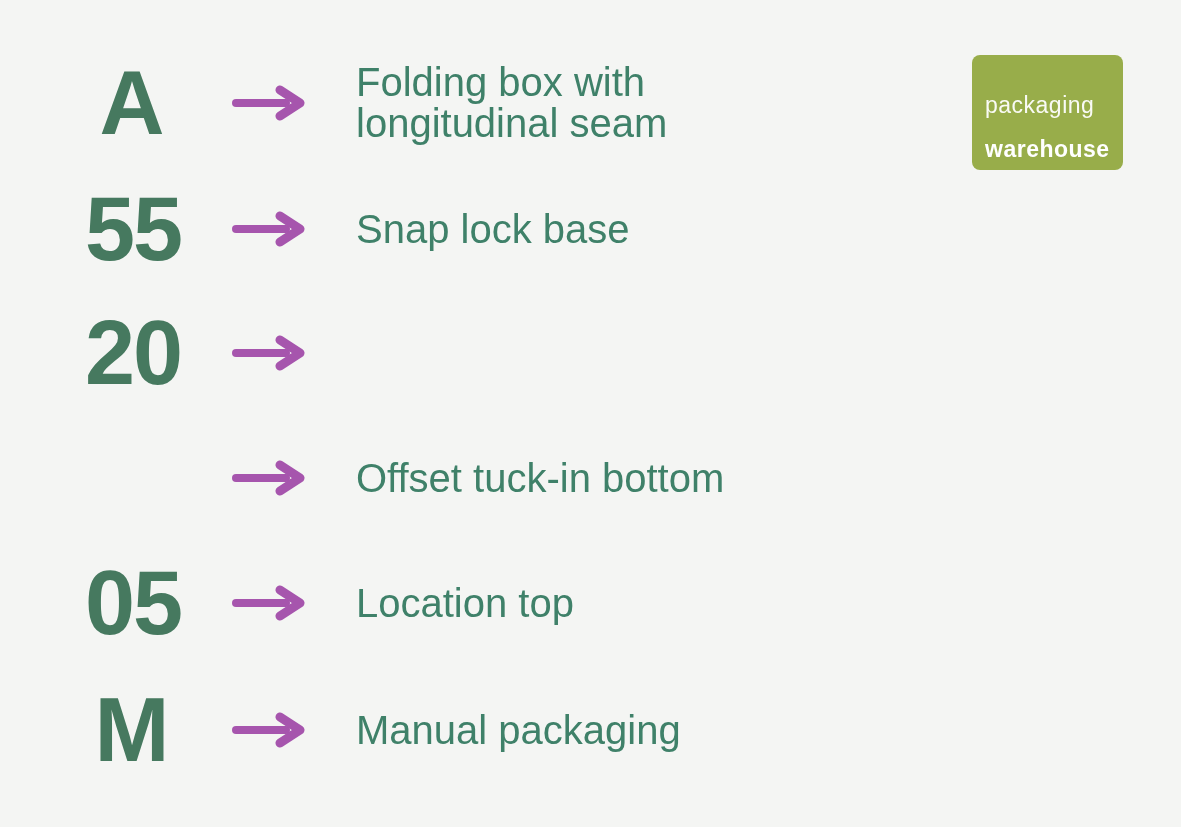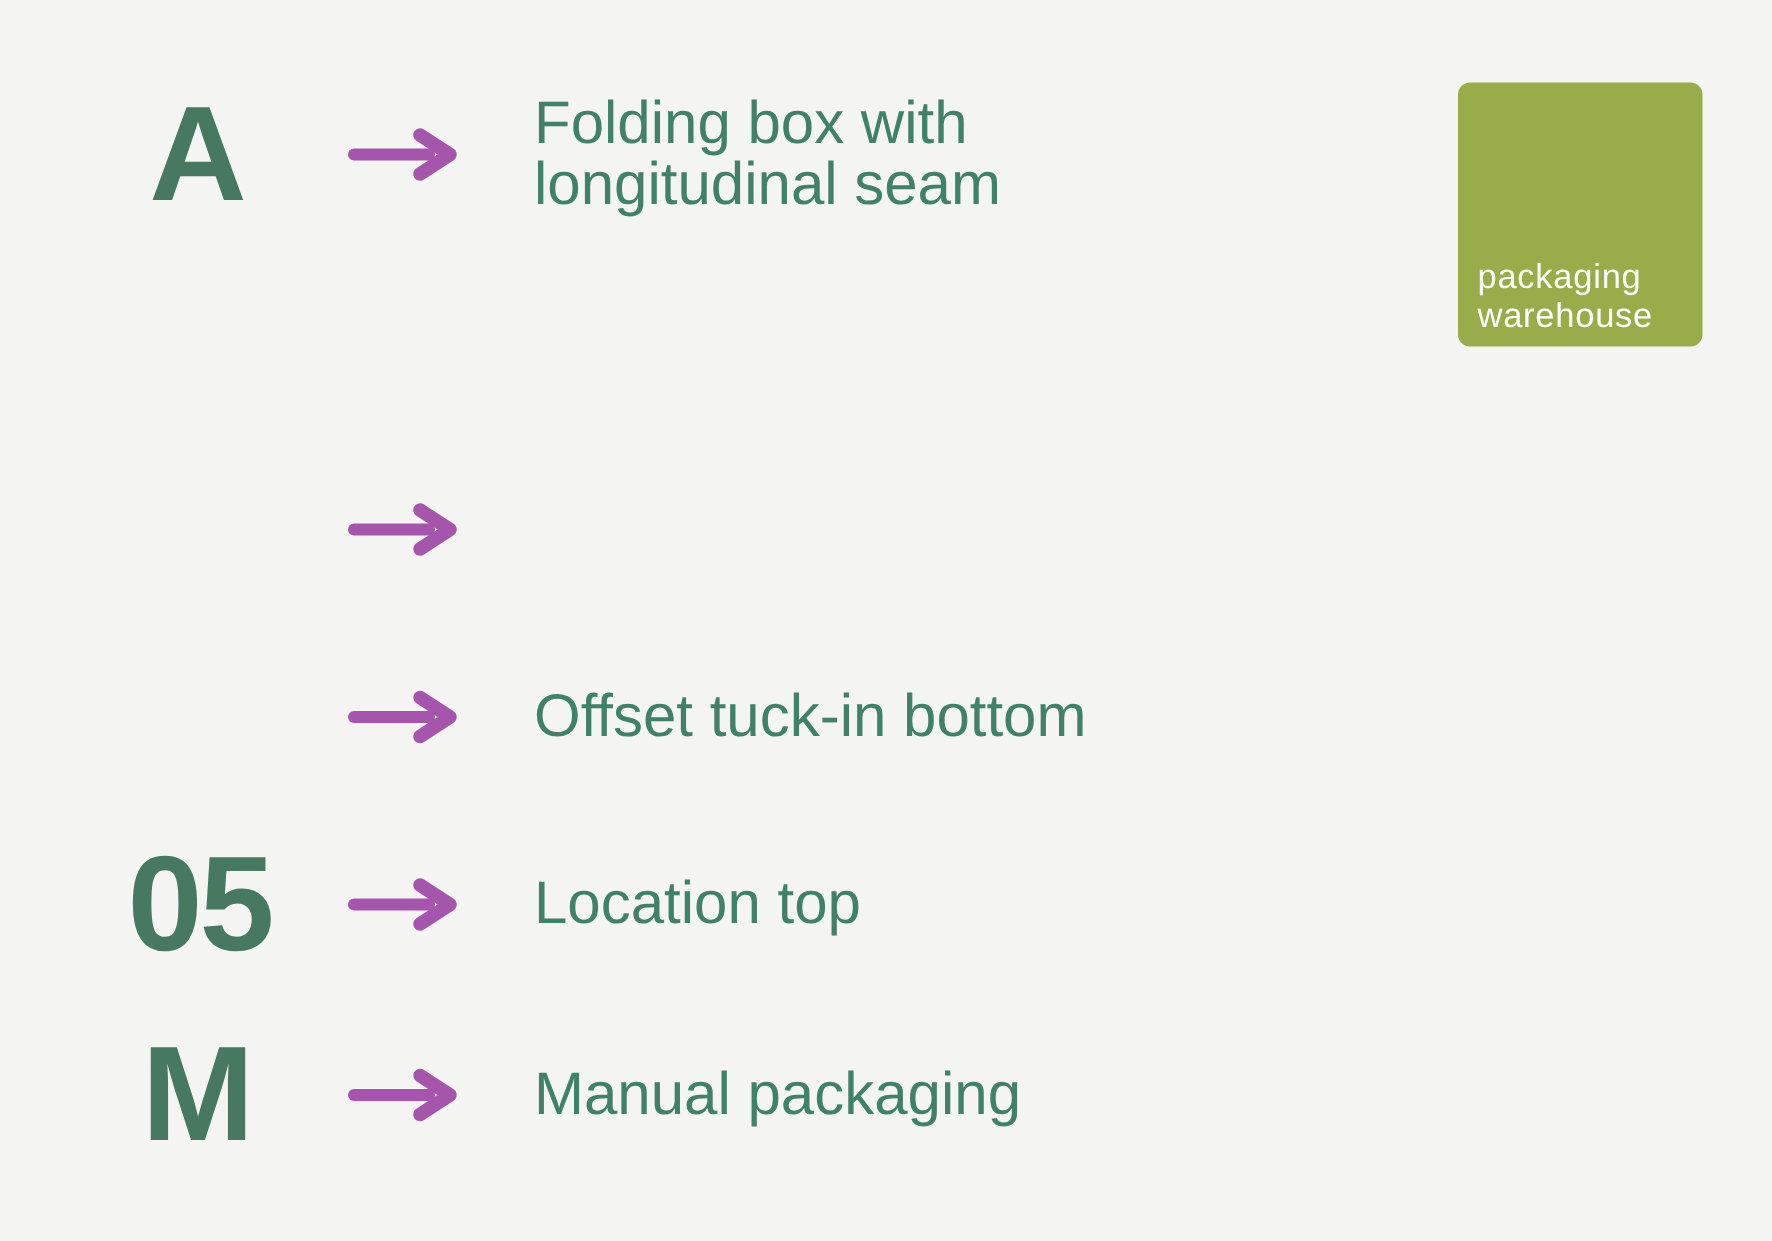--- a/index.html
+++ b/index.html
@@ -34,50 +34,60 @@
   .arrow svg{display:block;width:80px;height:38px;}
   .label{
     position:absolute;left:356px;top:50%;transform:translateY(-50%);
     max-width:420px;
     font-size:40px;line-height:1.02;font-weight:normal;
     color:var(--label-green);
   }
   .row1{top:40px;}  .row2{top:166px;} .row3{top:290px;}
   .row4{top:415px;} .row5{top:540px;} .row6{top:667px;}
   .logo{
-    position:absolute;left:972px;top:55px;width:151px;height:176px;
+    position:absolute;left:972px;top:55px;width:151px;height:115px;
     background:var(--logo-green);border-radius:8px;
     color:var(--logo-text);
-    padding-left:12px;
   }
   .logo-text{
     position:absolute;left:13px;bottom:8px;line-height:26px;
     font-size:23px;letter-spacing:0.5px;white-space:nowrap;
   }
   .logo-line1{font-weight:normal;opacity:0.95;}
-  .logo-line2{font-weight:normal;}
+  .logo-line2{font-weight:bold;margin-top:18px;}
 </style>
 </head>
 <body>
 
 <div class="legend">
 
   <div class="row row1">
     <div class="code">A</div>
     <div class="arrow">
       <svg viewBox="0 0 80 38">
           <line x1="6" y1="19" x2="56" y2="19" stroke="currentColor" stroke-width="8" stroke-linecap="round"></line>
           <polyline points="50,6 70,19 50,32" fill="none" stroke="currentColor" stroke-width="9" stroke-linecap="round" stroke-linejoin="round"></polyline>
         </svg>
     </div>
     <div class="label">Folding box with longitudinal seam</div>
   </div>
 
+  <div class="row row2">
+    <div class="code">55</div>
+    <div class="arrow">
+      <svg viewBox="0 0 80 38">
+          <line x1="6" y1="19" x2="56" y2="19" stroke="currentColor" stroke-width="8" stroke-linecap="round"></line>
+          <polyline points="50,6 70,19 50,32" fill="none" stroke="currentColor" stroke-width="9" stroke-linecap="round" stroke-linejoin="round"></polyline>
+        </svg>
+    </div>
+    <div class="label">Snap lock base</div>
+  </div>
 
   <div class="row row3">
+    <div class="code">20</div>
     <div class="arrow">
       <svg viewBox="0 0 80 38">
           <line x1="6" y1="19" x2="56" y2="19" stroke="currentColor" stroke-width="8" stroke-linecap="round"></line>
           <polyline points="50,6 70,19 50,32" fill="none" stroke="currentColor" stroke-width="9" stroke-linecap="round" stroke-linejoin="round"></polyline>
         </svg>
     </div>
   </div>
 
   <div class="row row4">
     <div class="arrow">

